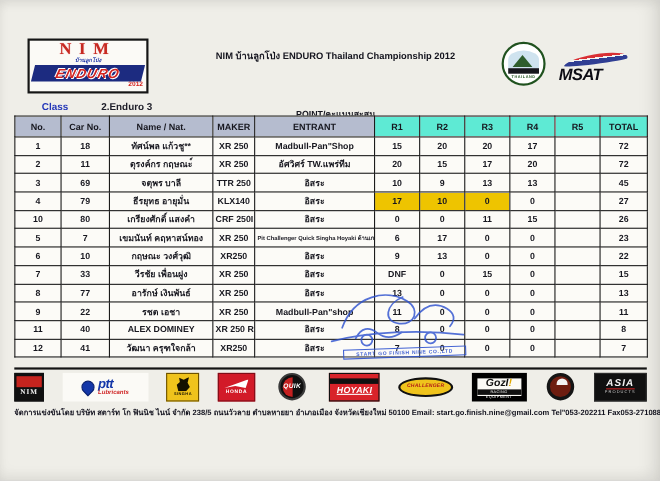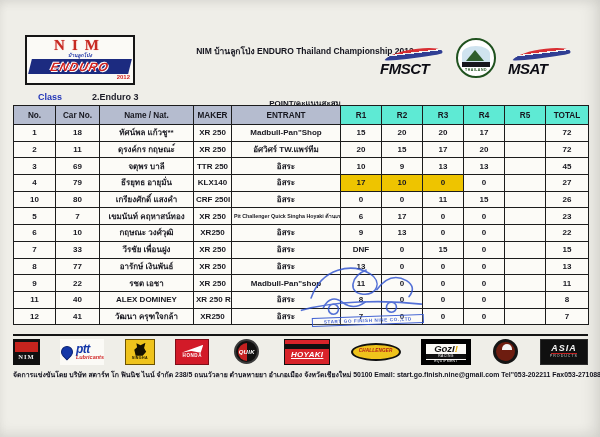--- a/index.html
+++ b/index.html
@@ -59,21 +59,21 @@
   .stamp svg{position:absolute;left:0;top:0;}
   .stamp .co{position:absolute;left:18px;top:60px;width:110px;border:1px solid #2e52cf;font-size:4.6px;font-weight:bold;letter-spacing:.6px;text-align:center;color:#2e52cf;padding:1px 0;background:rgba(255,255,255,.15);}
 
   
   .divider{left:13px;top:334px;width:575px;height:2px;background:#141414;}
   .sponsors{left:13px;top:338px;width:575px;height:27px;display:flex;align-items:center;justify-content:space-between;}
   .sp{height:26px;box-sizing:border-box;display:flex;flex-direction:column;align-items:center;justify-content:center;line-height:1;}
   .sp-nim{width:27px;border:2px solid #101010;background:#101010;}
   .sp-nim .top{width:100%;height:10px;background:#c6241e;}
   .sp-nim .word{color:#f3f3f3;font-family:"Liberation Serif",serif;font-size:6.5px;font-weight:bold;letter-spacing:1px;padding-top:2px;}
-  .sp-ptt{width:44px;flex-direction:row;gap:3px;background:#fbfaf6;}
+  .sp-ptt{width:78px;flex-direction:row;gap:3px;background:#fbfaf6;}
   .ptt-drop{width:10px;height:10px;border-radius:50% 50% 50% 0;transform:rotate(-45deg);background:#1437a8;border:1px solid #0c2270;}
   .ptt-words{display:flex;flex-direction:column;align-items:flex-start;}
   .ptt-words .a{color:#1437a8;font-weight:900;font-style:italic;font-size:12px;letter-spacing:-.5px;}
   .ptt-words .b{color:#d02828;font-weight:bold;font-style:italic;font-size:5.5px;}
   .sp-singha{width:30px;background:#efc31c;border:1.5px solid #6d5200;}
   .singha-lion{width:14px;height:13px;background:#151000;clip-path:polygon(20% 100%,10% 55%,30% 35%,25% 5%,55% 20%,90% 0,80% 40%,95% 70%,70% 100%);}
   .sp-singha .word{font-size:3.6px;font-weight:bold;color:#151000;margin-top:1px;letter-spacing:.4px;}
   .sp-honda{width:34px;background:#d21a28;border:1.5px solid #7e0e18;}
   .honda-wing{width:22px;height:8px;background:#fff;clip-path:polygon(0 100%,100% 0,88% 100%,45% 78%);}
   .sp-honda .word{color:#fff;font-size:4.5px;font-weight:bold;letter-spacing:.6px;margin-top:1px;}
@@ -112,24 +112,20 @@
     <div class="nim-sub">บ้านลูกโป่ง</div>
     <div class="nim-band">
       <span>ENDURO</span>
     </div>
     <div class="nim-year">2012</div>
   </div>
 
   <div class="abs title1">NIM บ้านลูกโป่ง ENDURO Thailand Championship  2012</div>
   <div class="abs title2">POINT/คะแนนสะสม</div>
 
-  <div class="abs flaglogo fmsct">
-    <div class="flag"></div>
-    <div class="txt">FMSCT</div>
-  </div>
   <div class="abs badge">
     <div class="sky"></div>
     <div class="mtn"></div>
     <div class="base"></div>
     <div class="bname">THAILAND</div>
   </div>
   <div class="abs flaglogo msat">
     <div class="flag"></div>
     <div class="txt">MSAT</div>
   </div>

